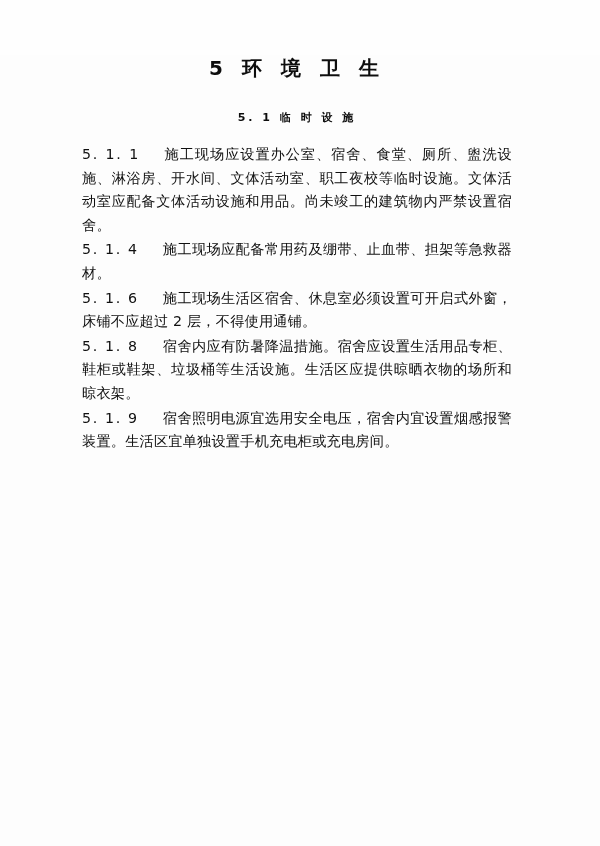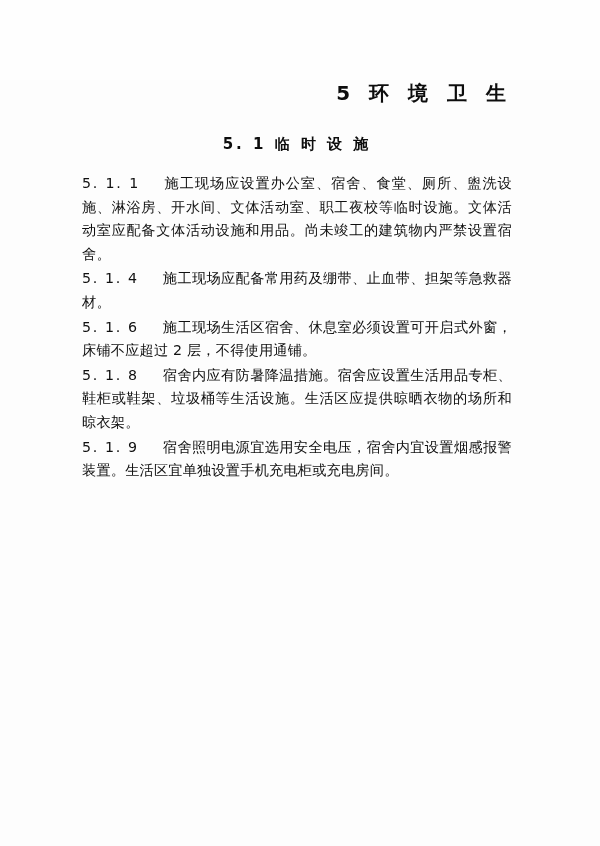--- a/index.html
+++ b/index.html
@@ -16,31 +16,31 @@
   }
   .page {
     position: relative;
     width: 600px;
     height: 846px;
     box-sizing: border-box;
     padding: 0 88px 0 82px;
     background: #fdfdfd;
   }
   .chapter-title {
-    margin-top: 80px;
-    text-align: right;
+    margin-top: 55px;
+    text-align: center;
     font-size: 20px;
     font-weight: bold;
     letter-spacing: 6px;
     color: #0d0d0d;
   }
   .section-title {
     margin-top: 28px;
     text-align: center;
-    font-size: 15px;
+    font-size: 11px;
     font-weight: bold;
     letter-spacing: 3px;
     color: #0d0d0d;
   }
   .body-text {
     margin-top: 18px;
   }
   .para {
     font-size: 14.2px;
     line-height: 23.6px;

